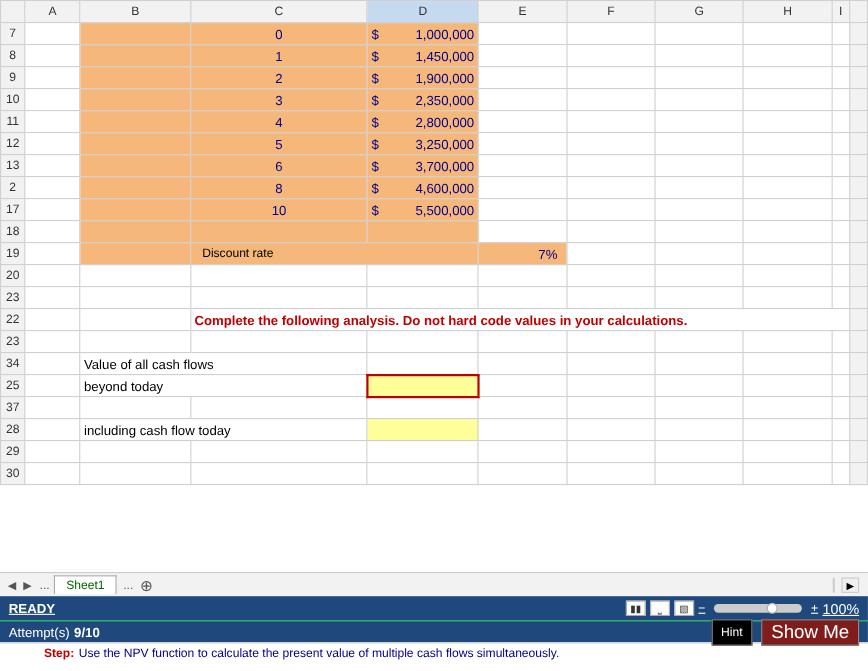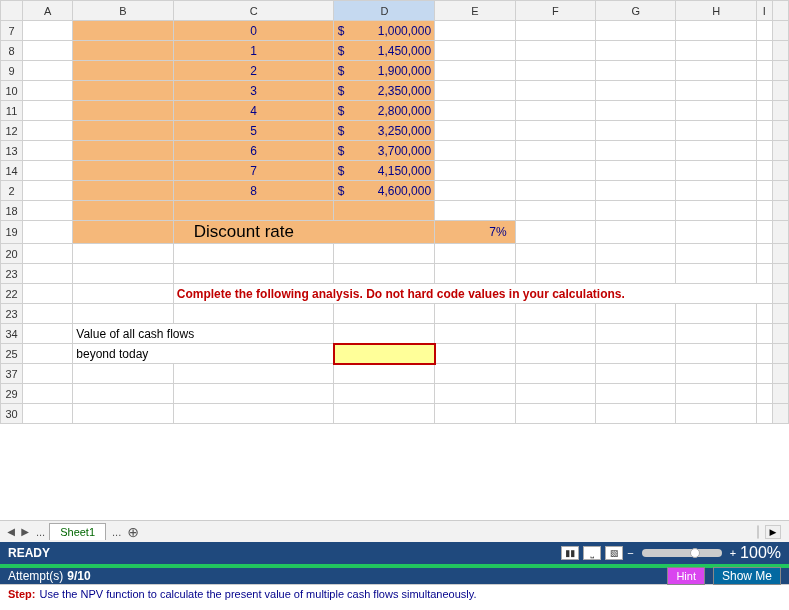--- a/index.html
+++ b/index.html
@@ -16,57 +16,57 @@
 
     
     .col-header { background: #f2f2f2; color: #333; text-align: center; font-size: 11px; border: 1px solid #d0d0d0; font-weight: normal; }
 
     
     .orange-bg { background-color: #f5b87a; }
 
     
     .num-center { text-align: center; color: #00008b; }
     .dollar-cell { text-align: center; color: #00008b; }
-    .discount-label { color: #000; font-size: 17px; padding-left: 20px; }
+    .discount-label { color: #000; font-size: 11px; padding-left: 10px; }
     .discount-val { text-align: right; color: #00008b; padding-right: 20px; }
     .instruction-text { color: #c00000; font-weight: bold; font-size: 12px; }
 
     .label-text { color: #000; font-size: 12px; }
     .input-cell { background: #ffff99; border: 2px solid #c00000 !important; }
     .input-cell-yellow { background: #ffff99; }
 
     
     #sheet-tabs { height: 22px; background: #f2f2f2; border-top: 1px solid #ccc; display: flex; align-items: center; padding: 0 4px; }
     .nav-arrow { width: 14px; height: 14px; display: flex; align-items: center; justify-content: center; cursor: pointer; color: #555; font-size: 10px; }
     .sheet-tab { background: #fff; border: 1px solid #aaa; border-bottom: none; padding: 2px 10px; color: #006600; font-size: 11px; cursor: pointer; margin-right: 2px; font-weight: normal; }
     .tab-dots { color: #555; font-size: 11px; margin: 0 4px; }
     .tab-add { color: #555; font-size: 14px; cursor: pointer; margin-left: 2px; }
     .h-scrollbar { flex: 1; height: 14px; background: #f0f0f0; border: 1px solid #ccc; margin: 0 4px; border-radius: 2px; }
     .h-scroll-inner { width: 60%; height: 100%; background: #c0c0c0; border-radius: 2px; }
     .h-scroll-right { width: 16px; height: 14px; background: #f0f0f0; border: 1px solid #ccc; display: flex; align-items: center; justify-content: center; font-size: 9px; }
 
     
-    #status-bar { height: 22px; background: #1f497d; display: flex; align-items: center; padding: 0 8px; color: #fff; font-size: 12px; }
+    #status-bar { height: 22px; background: #1f497d; display: flex; align-items: center; padding: 0 8px; color: #fff; font-size: 12px; text-decoration: underline; }
     .status-ready { color: #fff; font-weight: bold; }
     .status-right { margin-left: auto; display: flex; align-items: center; gap: 4px; }
     .status-icon { width: 18px; height: 14px; background: #fff; border: 1px solid #aaa; display: inline-flex; align-items: center; justify-content: center; font-size: 9px; color: #333; cursor: pointer; }
     .zoom-slider { width: 80px; height: 8px; background: #ccc; border-radius: 4px; position: relative; margin: 0 4px; }
     .zoom-thumb { width: 10px; height: 10px; background: #fff; border: 1px solid #aaa; border-radius: 50%; position: absolute; top: -1px; left: 60%; }
-    .zoom-text { color: #fff; font-size: 16px; }
-
-    
-    #attempts-bar { height: 20px; background: #1f497d; display: flex; align-items: center; padding: 6px 8px; border-top: 4px solid #22c55e; }
+    .zoom-text { color: #fff; font-size: 13px; }
+
+    
+    #attempts-bar { height: 20px; background: #1f497d; display: flex; align-items: center; padding: 6px 8px; border-top: 1px solid #22c55e; }
     .attempts-label { color: #fff; font-size: 12px; }
     .attempts-num { color: #fff; font-weight: bold; font-size: 12px; margin-left: 4px; }
-    .hint-btn { margin-left: auto; background: #d946ef; color: #fff; border: 1px solid #888; padding: 1px 8px; font-size: 11px; cursor: pointer; }
-    .show-me-btn { background: #0369a1; color: #fff; border: 1px solid #888; padding: 1px 8px; font-size: 12px; cursor: pointer; margin-left: 4px; }
+    .hint-btn { margin-left: auto; background: #000000; color: #fff; border: 1px solid #888; padding: 1px 8px; font-size: 11px; cursor: pointer; }
+    .show-me-btn { background: #7f1d1d; color: #fff; border: 1px solid #888; padding: 1px 8px; font-size: 17px; cursor: pointer; margin-left: 4px; }
 
     
     #step-bar { height: 18px; background: #fff; display: flex; align-items: center; padding: 0 8px; border-top: 1px solid #ccc; }
-    .step-label { color: #c00000; font-weight: bold; font-size: 11px; margin-right: 4px; }
+    .step-label { color: #c00000; font-weight: bold; font-size: 11px; margin-right: 4px; margin-left: 32px; }
     .step-text { color: #00008b; font-size: 11px; }
 
     .col-d-header-selected { background: #c5d9f0; }
   </style>
 </head>
 <body>
 
 <div id="spreadsheet">
   <table>
     <colgroup>
@@ -189,49 +189,49 @@
         <td class="orange-bg num-center">6</td>
         <td class="orange-bg dollar-cell">$&nbsp;&nbsp;&nbsp;&nbsp;&nbsp;&nbsp;&nbsp;&nbsp;&nbsp;&nbsp;3,700,000</td>
         <td></td>
         <td></td>
         <td></td>
         <td></td>
         <td></td>
         <td style="background:#f2f2f2"></td>
       </tr>
 
-      <tr>
-        <td class="row-num">14</td>
-        <td></td>
-        <td class="orange-bg"></td>
-        <td class="orange-bg num-center">7</td>
-        <td class="orange-bg dollar-cell">$&nbsp;&nbsp;&nbsp;&nbsp;&nbsp;&nbsp;&nbsp;&nbsp;&nbsp;&nbsp;4,150,000</td>
-        <td></td>
-        <td></td>
-        <td></td>
-        <td></td>
-        <td></td>
-        <td style="background:#f2f2f2"></td>
-      </tr>
 
       <tr>
         <td class="row-num">2</td>
         <td></td>
         <td class="orange-bg"></td>
         <td class="orange-bg num-center">8</td>
         <td class="orange-bg dollar-cell">$&nbsp;&nbsp;&nbsp;&nbsp;&nbsp;&nbsp;&nbsp;&nbsp;&nbsp;&nbsp;4,600,000</td>
         <td></td>
         <td></td>
         <td></td>
         <td></td>
         <td></td>
         <td style="background:#f2f2f2"></td>
       </tr>
 
 
+      <tr>
+        <td class="row-num">17</td>
+        <td></td>
+        <td class="orange-bg"></td>
+        <td class="orange-bg num-center">10</td>
+        <td class="orange-bg dollar-cell">$&nbsp;&nbsp;&nbsp;&nbsp;&nbsp;&nbsp;&nbsp;&nbsp;&nbsp;&nbsp;5,500,000</td>
+        <td></td>
+        <td></td>
+        <td></td>
+        <td></td>
+        <td></td>
+        <td style="background:#f2f2f2"></td>
+      </tr>
 
       <tr>
         <td class="row-num">18</td>
         <td></td>
         <td class="orange-bg"></td>
         <td class="orange-bg"></td>
         <td class="orange-bg"></td>
         <td></td>
         <td></td>
         <td></td>
@@ -339,20 +339,32 @@
         <td></td>
         <td></td>
         <td></td>
         <td></td>
         <td></td>
         <td></td>
         <td style="background:#f2f2f2"></td>
       </tr>
 
 
+      <tr>
+        <td class="row-num">28</td>
+        <td></td>
+        <td colspan="2" class="label-text">including cash flow today</td>
+        <td class="input-cell-yellow"></td>
+        <td></td>
+        <td></td>
+        <td></td>
+        <td></td>
+        <td></td>
+        <td style="background:#f2f2f2"></td>
+      </tr>
 
       <tr>
         <td class="row-num">29</td>
         <td></td>
         <td></td>
         <td></td>
         <td></td>
         <td></td>
         <td></td>
         <td></td>

